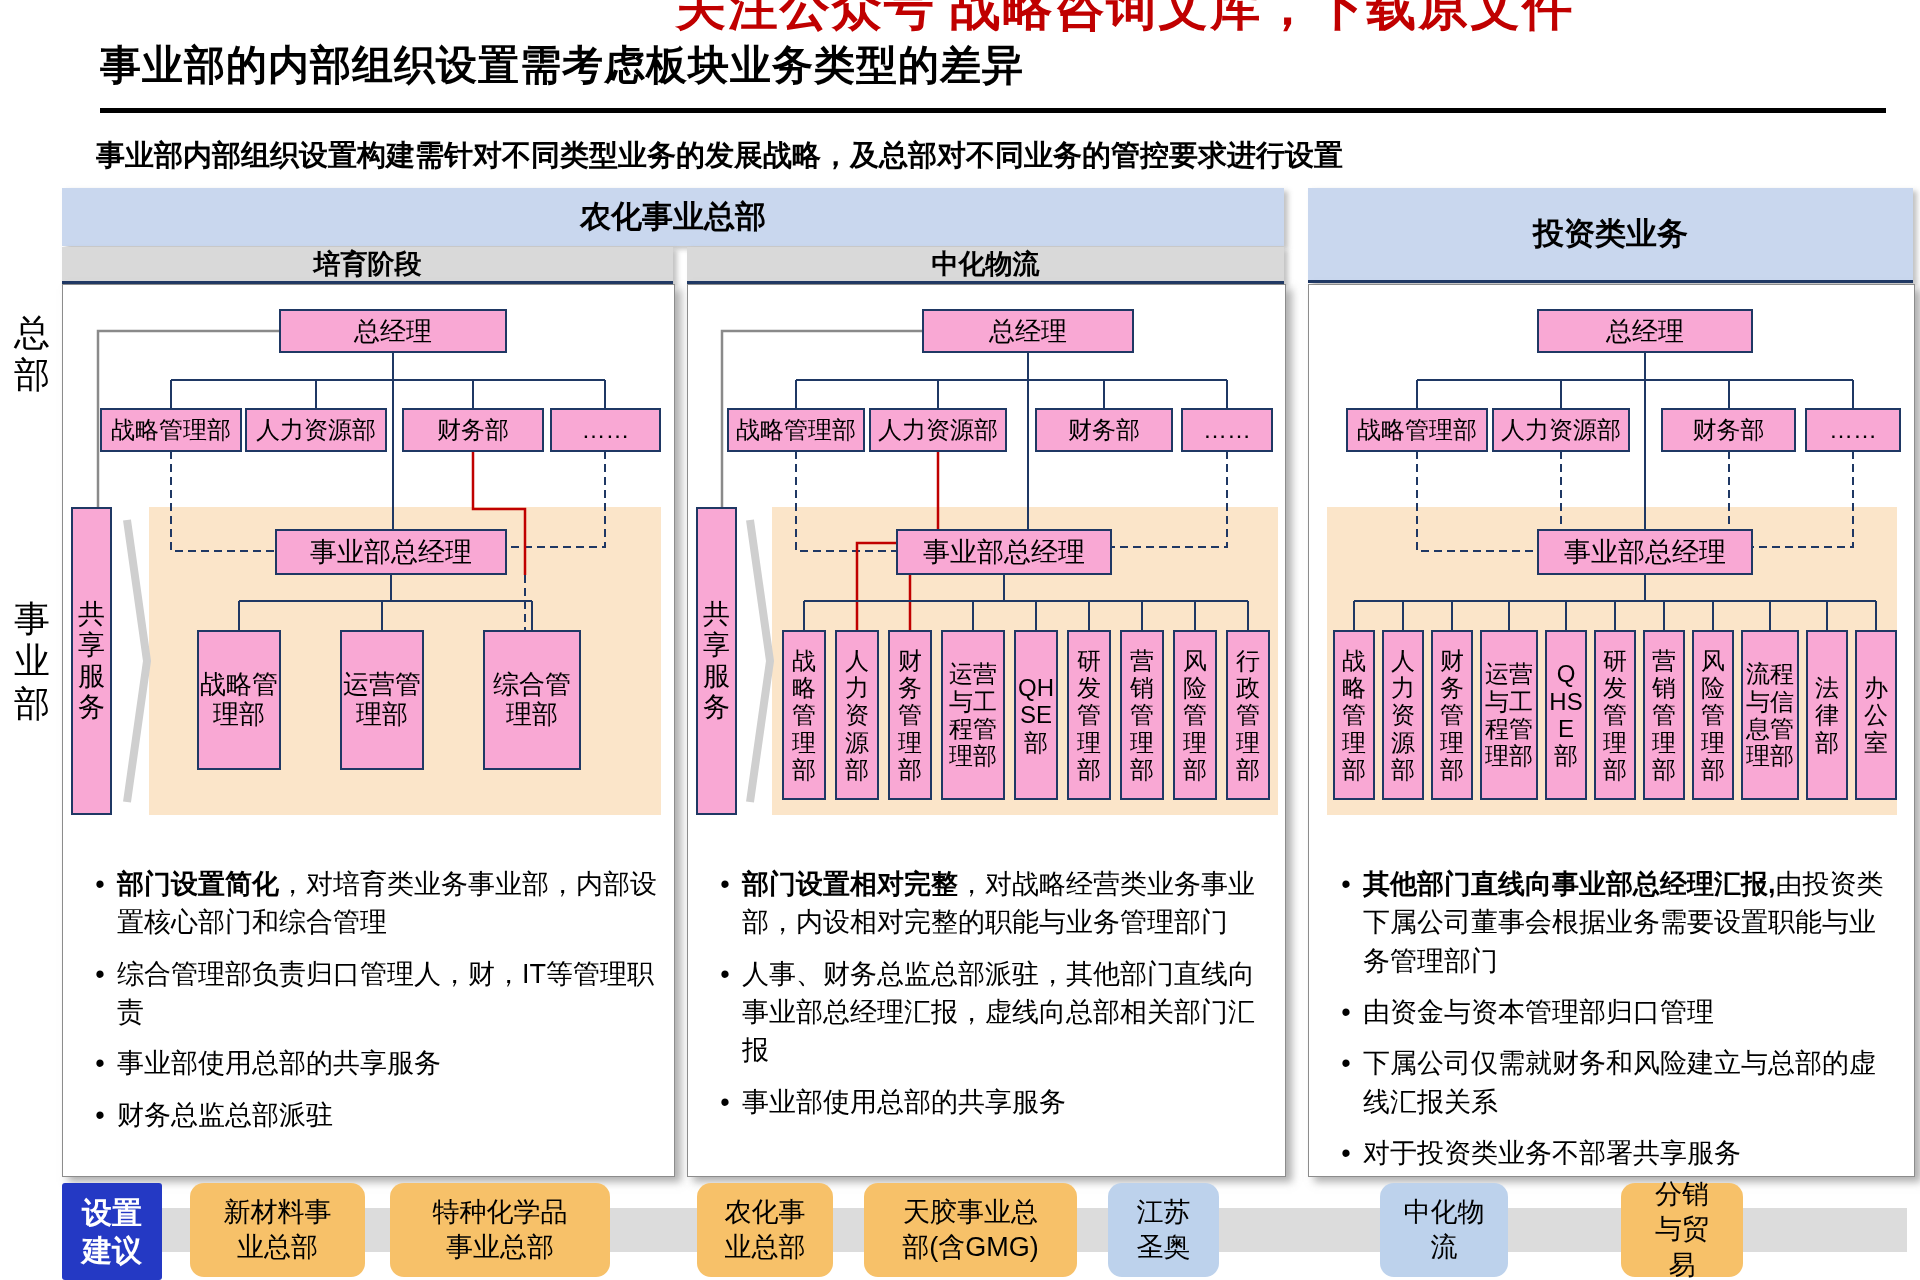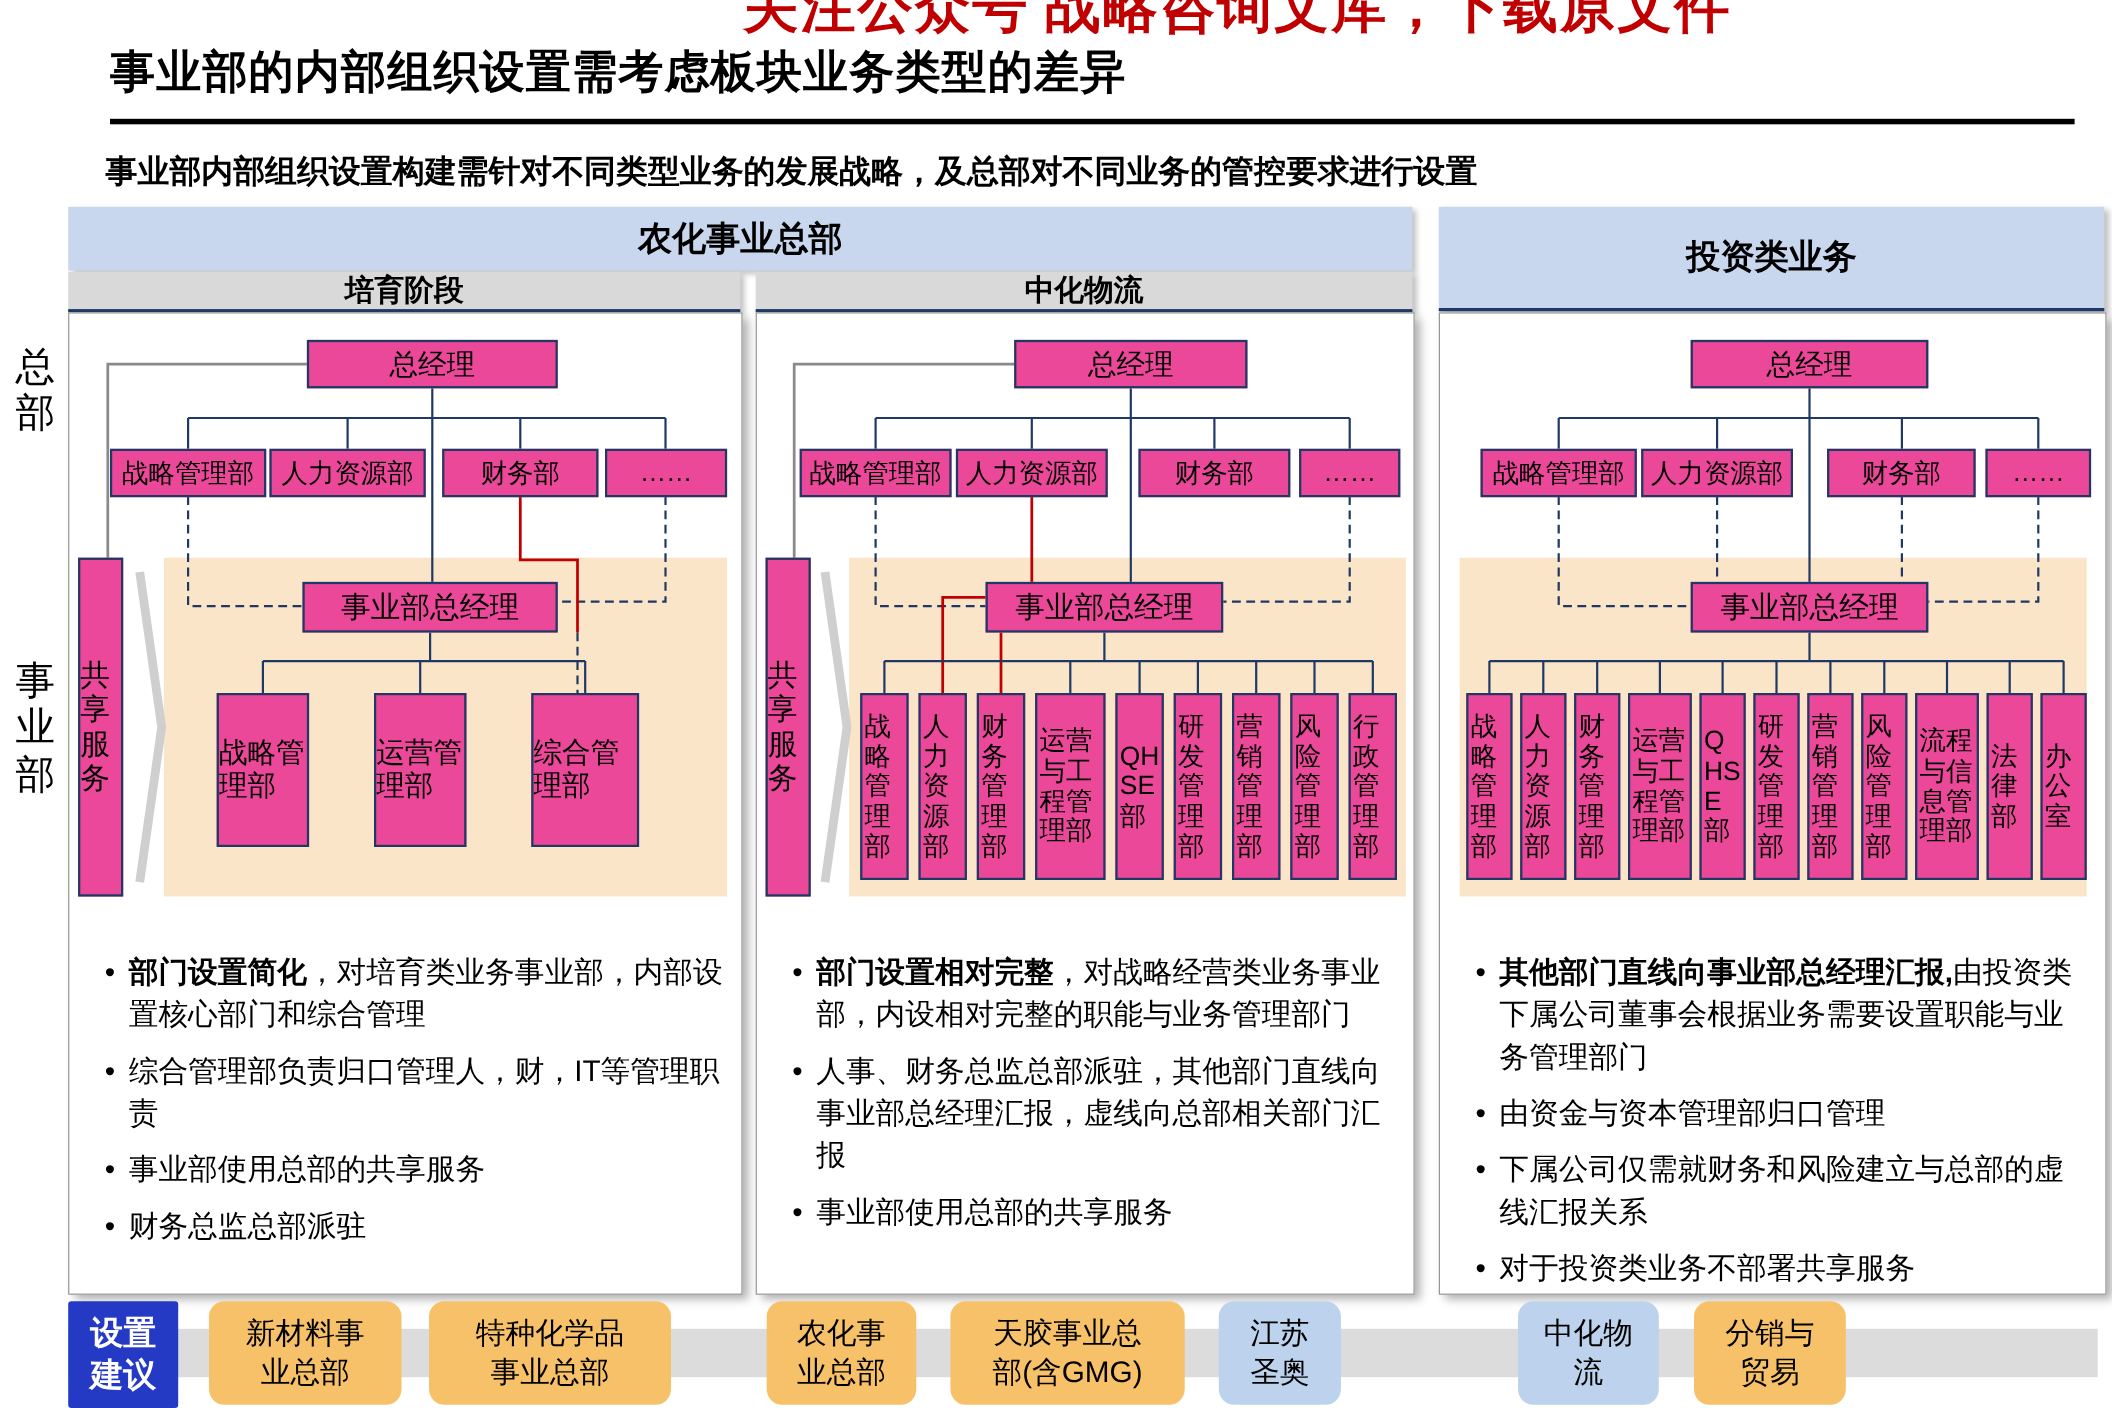--- a/index.html
+++ b/index.html
@@ -20,22 +20,22 @@
   .stage{background:#D9D9D9;height:37px;border-bottom:3px solid #1F3864;font-size:27px;box-shadow:4px 3px 5px rgba(120,120,120,.45);}
   #stage-incubation{left:62px;top:247px;width:611px;}
   #stage-mature{left:687px;top:247px;width:597px;}
   
   .side-label{width:44px;font-size:36px;font-weight:normal;line-height:1.18;word-break:break-all;text-align:center;}
   
   .panel{position:absolute;top:284px;height:891px;background:#fff;border:1px solid #8c8c8c;
          box-shadow:6px 5px 8px rgba(110,110,110,.55);}
   .orange{position:absolute;background:#FBE5C9;z-index:1;}
   svg.wires{position:absolute;left:0;top:0;z-index:2;pointer-events:none;}
-  .box{position:absolute;z-index:3;background:#ec4899;border:2px solid #1F3864;
-       display:flex;align-items:center;justify-content:center;text-align:left;box-sizing:border-box;}
+  .box{position:absolute;z-index:3;background:#f9a8d4;border:2px solid #1F3864;
+       display:flex;align-items:center;justify-content:center;text-align:center;box-sizing:border-box;}
   .gm{height:44px;font-size:26px;}
   .hq{top:123px;height:44px;font-size:24px;}
   .dgm{top:244px;height:46px;font-size:27px;}
   .vbox{word-break:break-all;line-height:1.14;}
   .shared{top:222px;width:41px;height:308px;font-size:27px;}
   .dept-l{top:345px;height:140px;font-size:26px;}
   .dept-s{top:345px;height:170px;font-size:24px;padding:2px;}
   
   .bullets{position:absolute;left:20px;right:16px;top:556px;z-index:3;font-size:27px;line-height:1.42;margin-top:24px;}
   .bullet{display:flex;margin-bottom:13px;}
@@ -199,15 +199,15 @@
   </div>
 
   <div class="abs" id="footer-band"></div>
   <div id="footer-label">设置建议</div>
   <div class="fitem f-orange" style="left:190px;width:175px;padding:0 30px;">新材料事业总部</div>
   <div class="fitem f-orange" style="left:390px;width:220px;padding:0 30px;">特种化学品事业总部</div>
   <div class="fitem f-orange" style="left:697px;width:136px;padding:0 24px;">农化事业总部</div>
   <div class="fitem f-orange" style="left:864px;width:213px;padding:0 28px;">天胶事业总部(含GMG)</div>
   <div class="fitem f-blue" style="left:1108px;width:111px;padding:0 24px;">江苏圣奥</div>
   <div class="fitem f-blue" style="left:1380px;width:128px;padding:0 18px;">中化物流</div>
-  <div class="fitem f-orange" style="left:1540px;width:138px;padding:0 24px;">分销与贸易</div>
+  <div class="fitem f-orange" style="left:1621px;width:122px;padding:0 24px;">分销与贸易</div>
 
 </div>
 
 </body></html>

